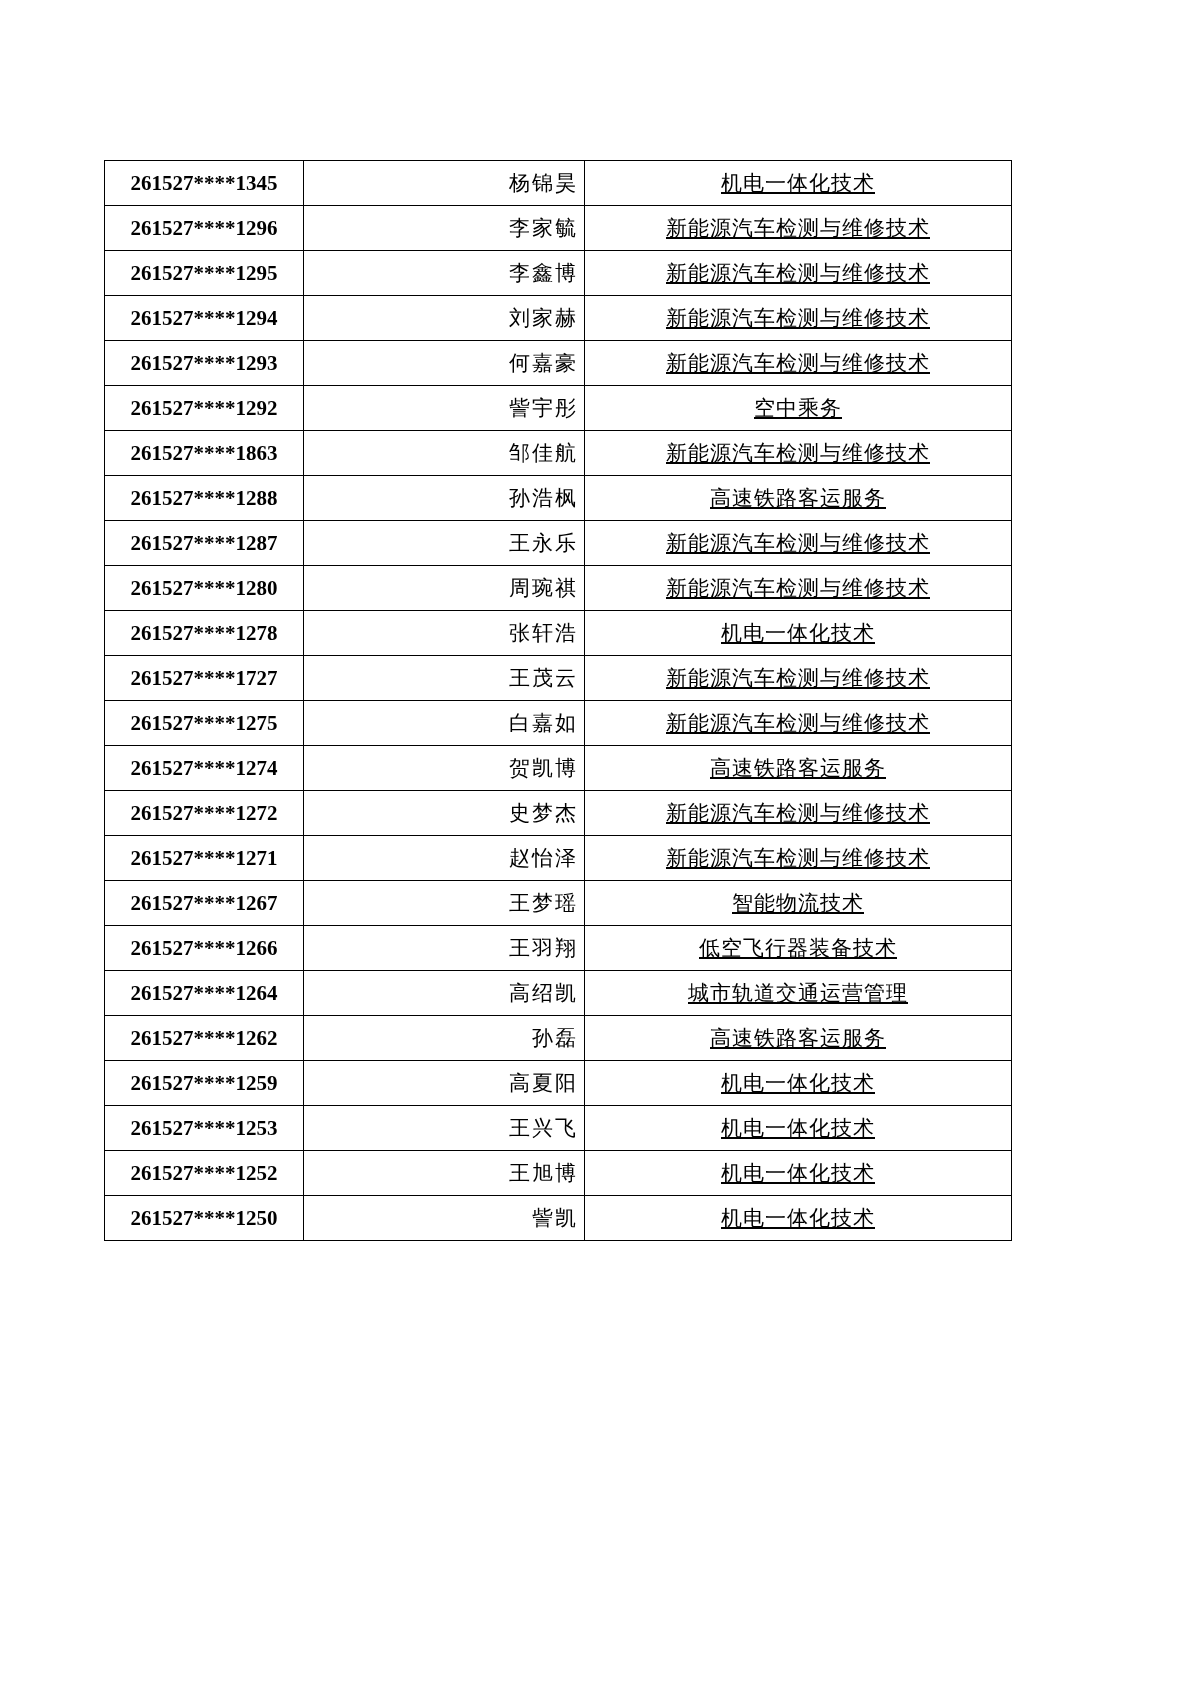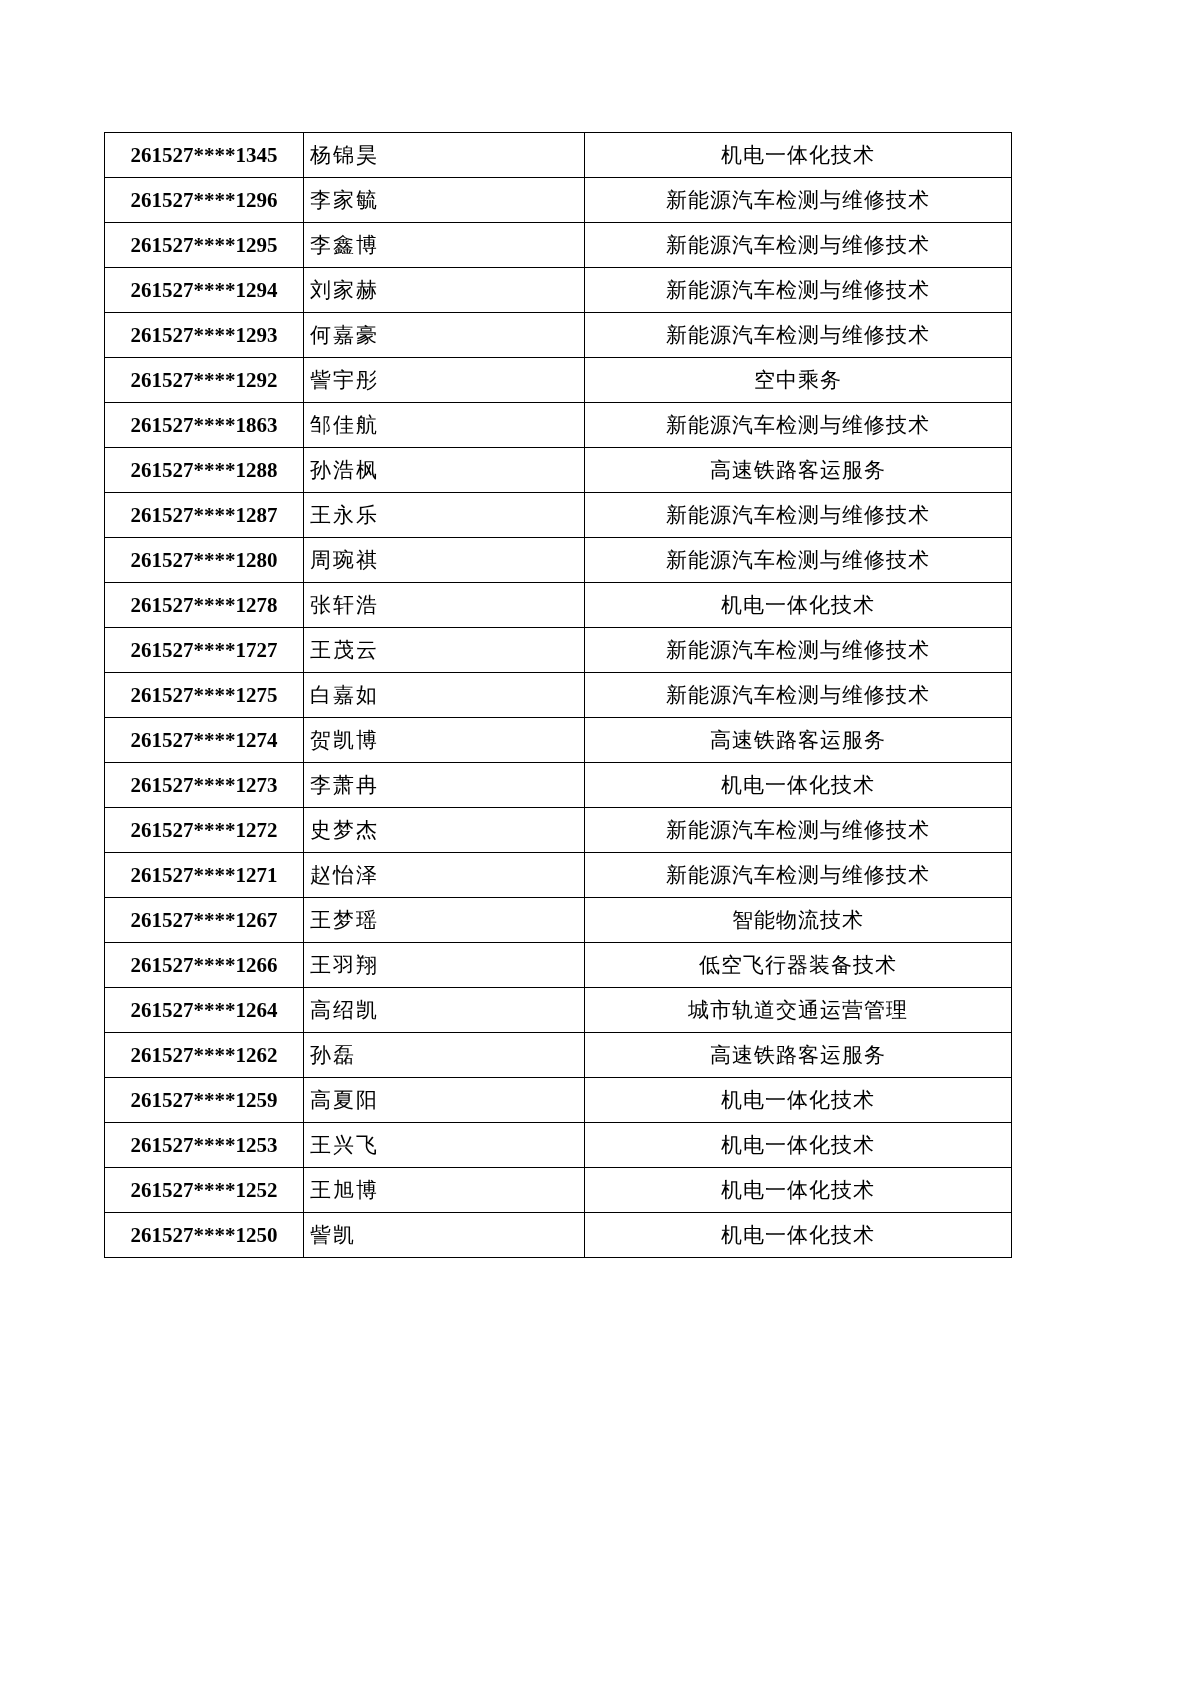--- a/index.html
+++ b/index.html
@@ -17,47 +17,49 @@
     position: relative;
     width: 1200px;
     height: 1697px;
     box-sizing: border-box;
     padding: 132px 104px 0 104px;
   }
   table.roster {
     border-collapse: collapse;
     table-layout: fixed;
     width: 868px;
+    margin-top: 28px;
   }
   table.roster td {
     border: 1px solid #000000;
     height: 44px;
     padding: 0 6px;
     font-size: 21px;
     line-height: 44px;
     vertical-align: middle;
     white-space: nowrap;
     overflow: hidden;
   }
   td.col-id {
     width: 186px;
     text-align: center;
     font-family: "Liberation Serif", "DejaVu Serif", serif;
     font-weight: 700;
     letter-spacing: 0px;
   }
   td.col-name {
     width: 268px;
-    text-align: left;
+    text-align: right;
     letter-spacing: 2px;
   }
   td.col-major {
     width: 414px;
     text-align: center;
     letter-spacing: 1px;
+    text-decoration: underline;
   }
 </style>
 </head>
 <body>
 
 <div class="page">
   <table class="roster">
     <tbody>
         <tr>
           <td class="col-id">261527****1345</td>
@@ -123,25 +125,20 @@
           <td class="col-id">261527****1275</td>
           <td class="col-name">白嘉如</td>
           <td class="col-major">新能源汽车检测与维修技术</td>
         </tr>
         <tr>
           <td class="col-id">261527****1274</td>
           <td class="col-name">贺凯博</td>
           <td class="col-major">高速铁路客运服务</td>
         </tr>
         <tr>
-          <td class="col-id">261527****1273</td>
-          <td class="col-name">李萧冉</td>
-          <td class="col-major">机电一体化技术</td>
-        </tr>
-        <tr>
           <td class="col-id">261527****1272</td>
           <td class="col-name">史梦杰</td>
           <td class="col-major">新能源汽车检测与维修技术</td>
         </tr>
         <tr>
           <td class="col-id">261527****1271</td>
           <td class="col-name">赵怡泽</td>
           <td class="col-major">新能源汽车检测与维修技术</td>
         </tr>
         <tr>

